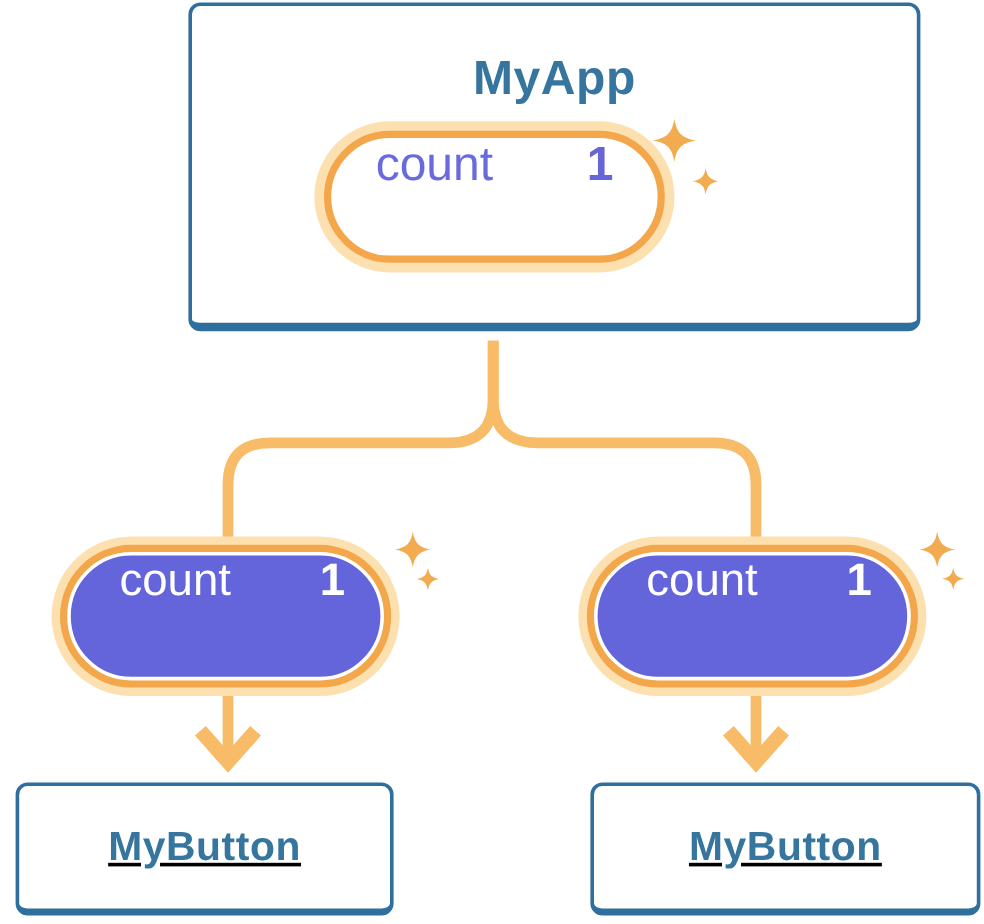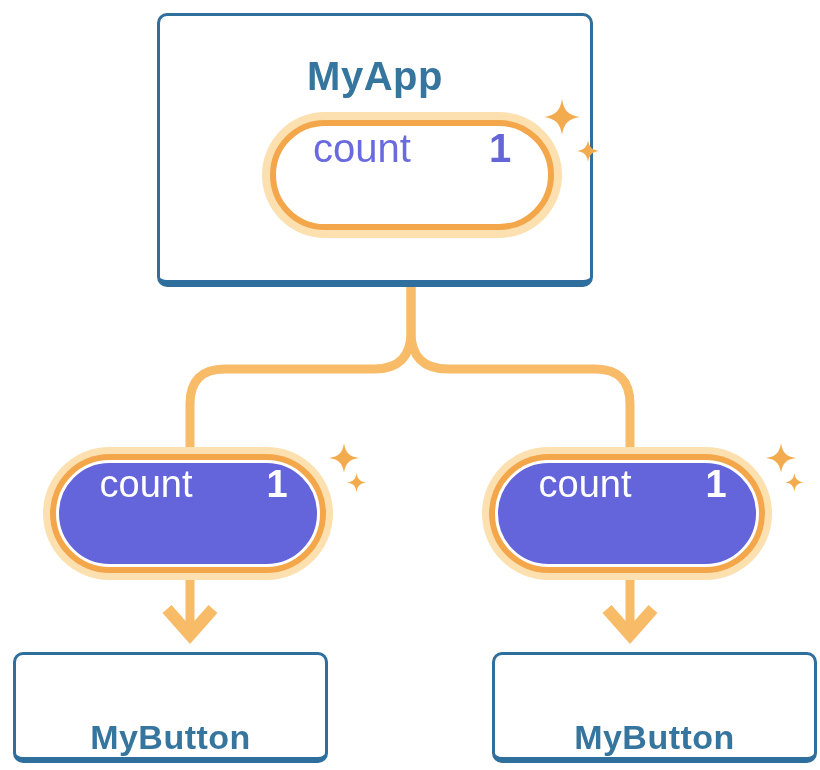--- a/index.html
+++ b/index.html
@@ -23,21 +23,21 @@
 
   .card {
     position: absolute;
     background: #ffffff;
     border: 3px solid #2E6F9E;
     border-bottom-width: 7px;
     border-radius: 10px;
     box-sizing: border-box;
     z-index: 1;
   }
-  .root-card { left: 157px; top: 13px; width: 436px; height: 274px; }
+  .root-card { left: 157px; top: 2px; width: 610px; height: 274px; }
   .card-title {
     position: absolute;
     left: 0; right: 0; top: 38px;
     text-align: center;
     font-size: 40px;
     font-weight: 700;
     color: #35759E;
     letter-spacing: 0.5px;
   }
 
@@ -94,21 +94,21 @@
     color: #ffffff;
   }
 
   .sparkles { position: absolute; z-index: 3; }
   .sparkles-top   { left: 540px; top: 95px;  width: 75px; height: 70px; }
   .sparkles-left  { left: 325px; top: 440px; width: 50px; height: 55px; }
   .sparkles-right { left: 762px; top: 440px; width: 50px; height: 55px; }
 
   .leaf-card {
     border-bottom-width: 6px;
-    display: flex; align-items: flex-end; justify-content: center;
+    display: flex; align-items: center; justify-content: center; text-decoration: underline;
   }
   .leaf-left  { left: 13px;  top: 652px; width: 315px; height: 111px; }
   .leaf-right { left: 492px; top: 652px; width: 325px; height: 111px; }
   .leaf-title {
     font-size: 34px;
     font-weight: 700;
     color: #35759E;
     letter-spacing: 0.5px;
   }
 </style>

